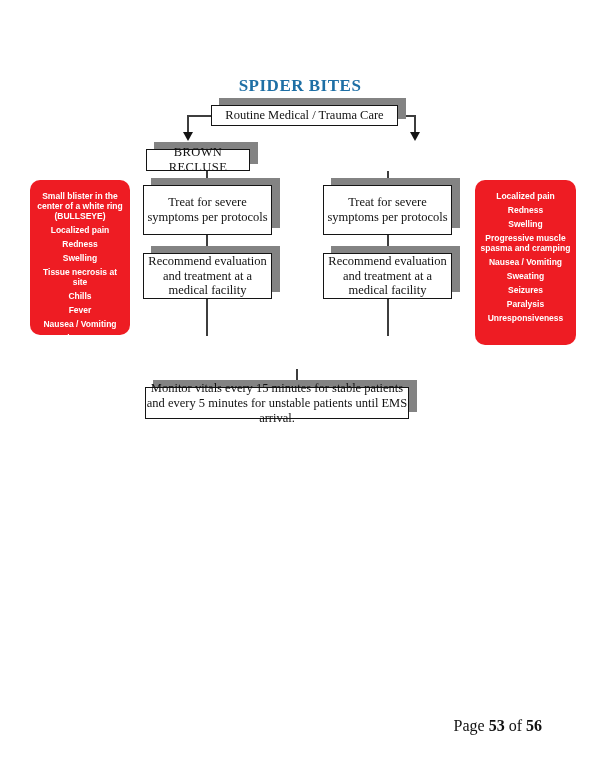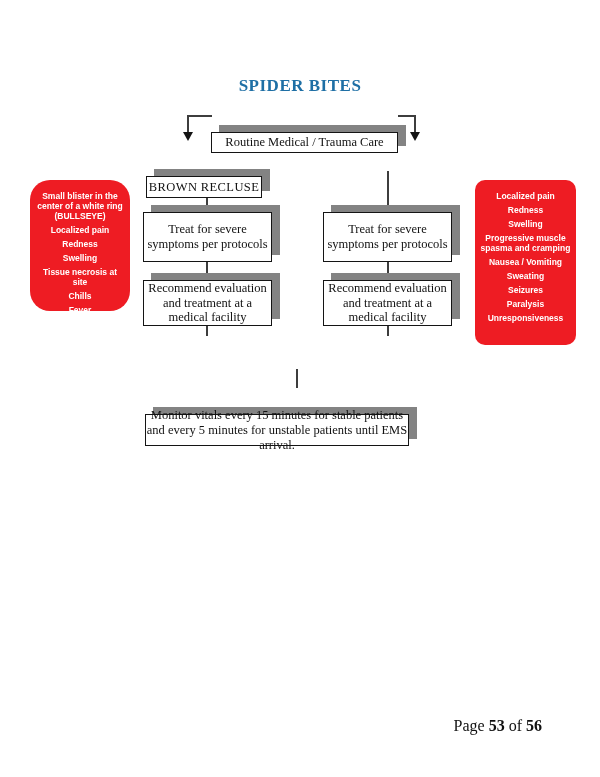--- a/index.html
+++ b/index.html
@@ -20,25 +20,24 @@
     position:absolute;
     background:#ffffff;
     border:1.5px solid var(--box_border,#141414);
     box-shadow:8px -7px 0 0 var(--shadow_gray,#838383);
     display:flex;align-items:center;justify-content:center;
     text-align:center;
     font-size:12.5px;line-height:15px;
     color:#111;
     z-index:2;
     box-sizing:border-box;
-    margin-top:27px;
   }
   .routine{left:211px;top:105px;width:187px;height:21px;}
   .branch-head{letter-spacing:.4px;}
-  .brown{left:146px;top:149px;width:116px;height:22px;}
+  .brown{left:146px;top:149px;width:104px;height:22px;}
   .widow{left:330px;top:149px;width:122px;height:22px;}
   .treat-l{left:143px;top:185px;width:129px;height:50px;}
   .treat-r{left:323px;top:185px;width:129px;height:50px;}
   .rec-l{left:143px;top:253px;width:129px;height:46px;line-height:14.5px;}
   .rec-r{left:323px;top:253px;width:129px;height:46px;line-height:14.5px;}
   .arrange{left:145px;top:335px;width:310px;height:35px;}
   .monitor{left:145px;top:387px;width:264px;height:32px;justify-content:center;}
   .line{
     position:absolute;background:var(--connector_dark,#3d3d3d);z-index:1;
   }
@@ -54,21 +53,21 @@
     border-radius:10px;
     color:var(--panel_text,#ffffff);
     font-family:"Liberation Sans","DejaVu Sans",sans-serif;
     font-weight:bold;
     font-size:8.5px;line-height:10px;
     text-align:center;
     padding:11px 5px;
     box-sizing:border-box;
     z-index:2;
   }
-  .panel-left{left:30px;top:180px;width:100px;height:131px;border-radius:20px;}
+  .panel-left{left:30px;top:180px;width:100px;height:155px;}
   .panel-right{left:475px;top:180px;width:101px;height:165px;}
   .panel .sym{display:block;margin-bottom:4px;}
   .panel .sym:last-child{margin-bottom:0;}
   .footer{
     position:absolute;top:717px;right:58px;
     font-size:16px;color:#111;
   }
   .footer b{font-weight:bold;}
 </style>
 </head>

